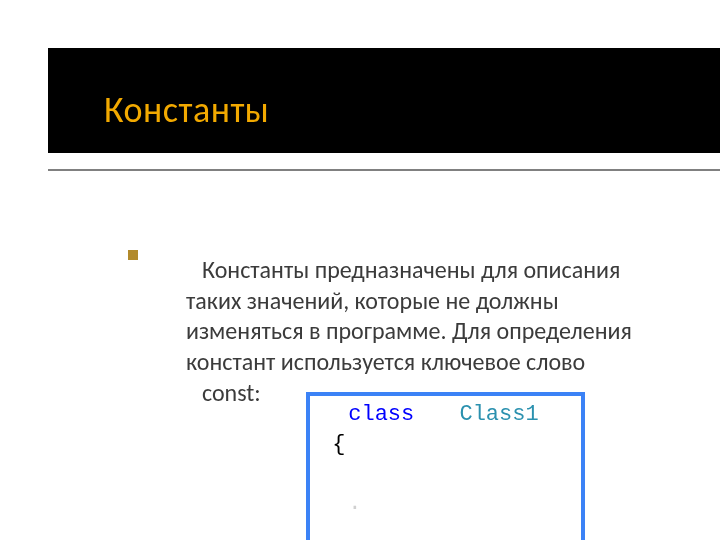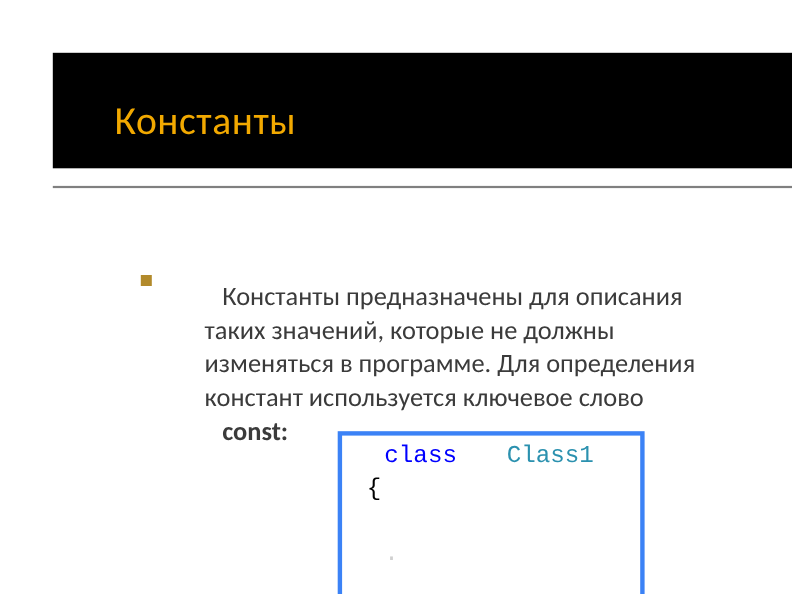--- a/index.html
+++ b/index.html
@@ -42,21 +42,20 @@
     width: 10px;
     height: 10px;
     background: #b28a2b;
     margin-top: 11px;
   }
   .para {
     flex: 1 1 auto;
   }
   .const-inline {
     display: inline;
-    font-weight: bold;
   }
   .code-box {
     display: inline-block;
     vertical-align: top;
     margin-left: 24px;
     border: 4px solid #3b82f6;
     background: #ffffff;
     padding: 4px 10px 4px 6px;
     font-family: Consolas, "Courier New", monospace;
     font-size: 22px;

